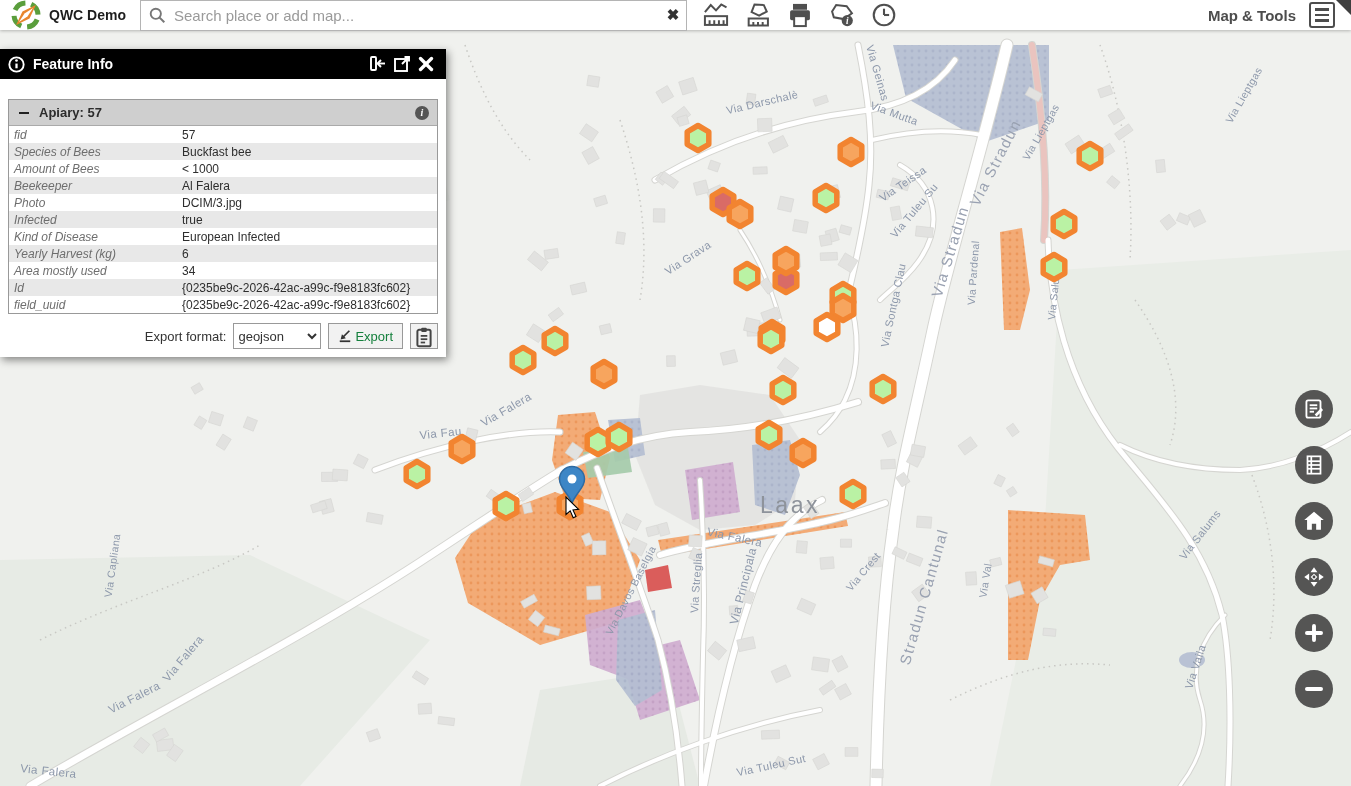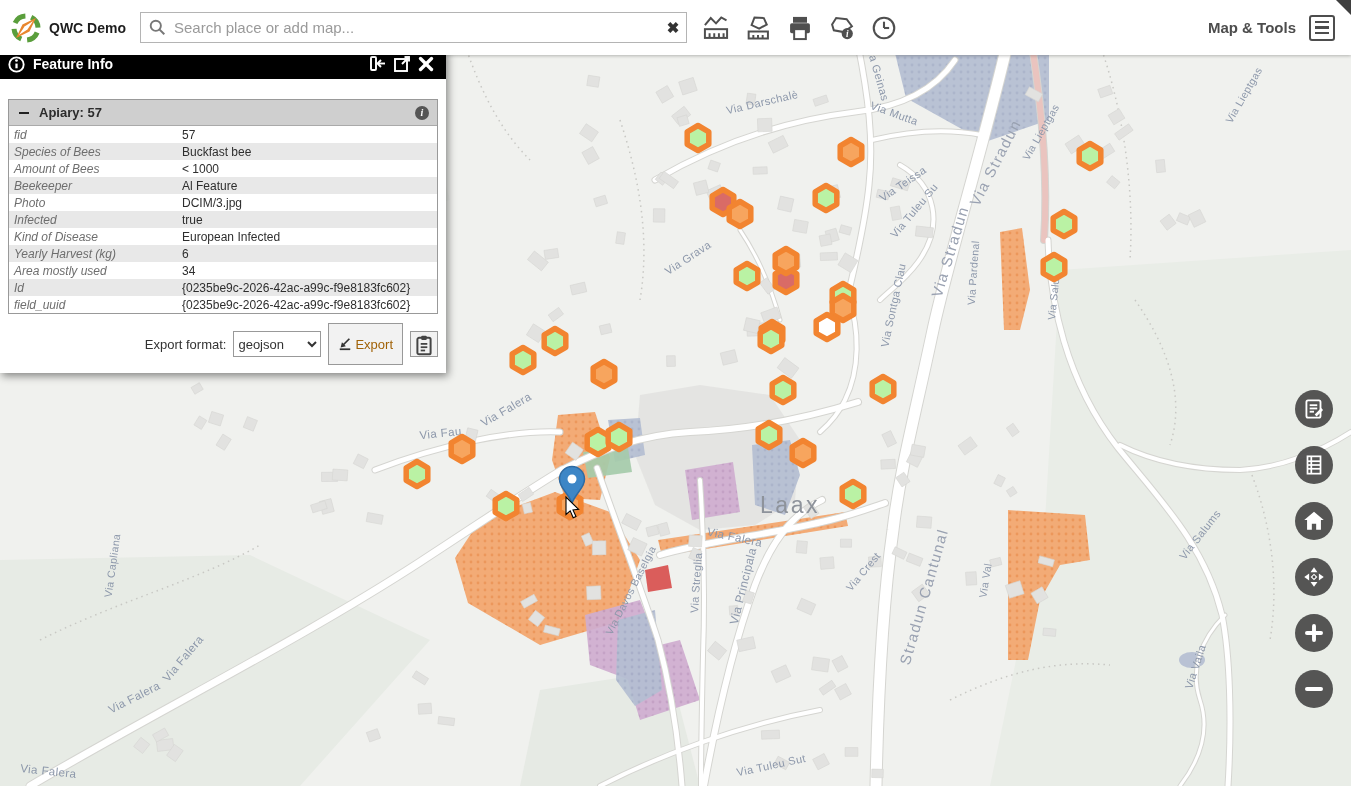--- a/index.html
+++ b/index.html
@@ -2,21 +2,21 @@
 <html><head>
 <meta charset="utf-8">
 <style>
   html,body{margin:0;padding:0;}
   body{width:1351px;height:786px;overflow:hidden;position:relative;
        font-family:"Liberation Sans",sans-serif;background:#f0f1ee;}
   svg{display:block;}
   
   #map{position:absolute;left:0;top:0;width:1351px;height:786px;}
   
-  #topbar{position:absolute;left:0;top:0;width:1351px;height:55px;background:#fff;
+  #topbar{position:absolute;left:0;top:0;width:1351px;height:30px;background:#fff;
           box-shadow:0 1px 3px rgba(0,0,0,.25);display:flex;align-items:center;z-index:50;}
   #logo{display:flex;align-items:center;gap:7px;padding:0 14px 0 10px;}
   #logo-text{font-weight:bold;font-size:14px;color:#1d1d1d;}
   #searchbox{position:relative;width:545px;height:29px;border:1px solid #b4b4b4;background:#fff;
              display:flex;align-items:center;}
   #searchbox input{border:0;outline:0;flex:1;font-size:15px;color:#333;height:25px;
                    font-family:"Liberation Sans",sans-serif;}
   #searchbox input::placeholder{color:#9a9a9a;}
   .sicon{margin:0 6px 0 8px;}
   #search-clear{width:26px;height:26px;border:0;background:#fff;cursor:pointer;
@@ -48,22 +48,22 @@
               font:italic bold 10px/14px "Liberation Serif",serif;cursor:pointer;}
   .arow{display:flex;height:17px;align-items:center;font-size:12px;}
   .arow:nth-child(odd){background:#fff;}
   .arow:nth-child(even){background:#e8e8e8;}
   .alabel{width:168px;padding-left:5px;color:#6e6e6e;font-style:italic;white-space:nowrap;}
   .avalue{color:#2e2e2e;white-space:nowrap;}
   #export-bar{display:flex;align-items:center;justify-content:flex-end;gap:7px;margin-top:9px;}
   #export-label{font-size:13px;color:#333;}
   #export-select{height:26px;width:88px;font-size:13px;color:#333;border:1px solid #999;background:#fff;
                  font-family:"Liberation Sans",sans-serif;}
-  #export-btn{height:42px;border:1px solid #999;background:#f2f2f2;display:flex;align-items:center;
-              gap:3px;font-size:13px;color:#a16207;padding:0 9px;cursor:pointer;}
+  #export-btn{height:26px;border:1px solid #999;background:#f2f2f2;display:flex;align-items:center;
+              gap:3px;font-size:13px;color:#15803d;padding:0 9px;cursor:pointer;}
   #clip-btn{height:26px;width:28px;border:1px solid #999;background:#f2f2f2;cursor:pointer;padding:2px;}
   
   .mapbtn{position:absolute;left:1295px;width:38px;height:38px;border-radius:50%;
           background:rgba(72,72,72,.92);border:0;cursor:pointer;padding:6px;z-index:30;}
 </style>
 </head>
 <body>
 
 <svg id="map" viewBox="0 0 1351 786">
     <defs>
@@ -462,21 +462,21 @@
           <div class="arow">
             <span class="alabel">Species of Bees</span>
             <span class="avalue">Buckfast bee</span>
           </div>
           <div class="arow">
             <span class="alabel">Amount of Bees</span>
             <span class="avalue">&lt; 1000</span>
           </div>
           <div class="arow">
             <span class="alabel">Beekeeper</span>
-            <span class="avalue">Al Feature</span>
+            <span class="avalue">Al Falera</span>
           </div>
           <div class="arow">
             <span class="alabel">Photo</span>
             <span class="avalue">DCIM/3.jpg</span>
           </div>
           <div class="arow">
             <span class="alabel">Infected</span>
             <span class="avalue">true</span>
           </div>
           <div class="arow">

